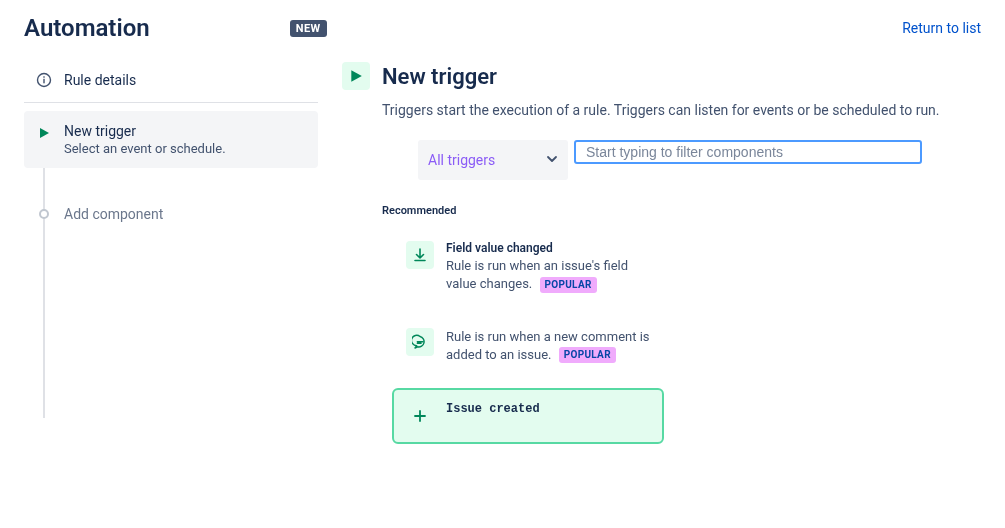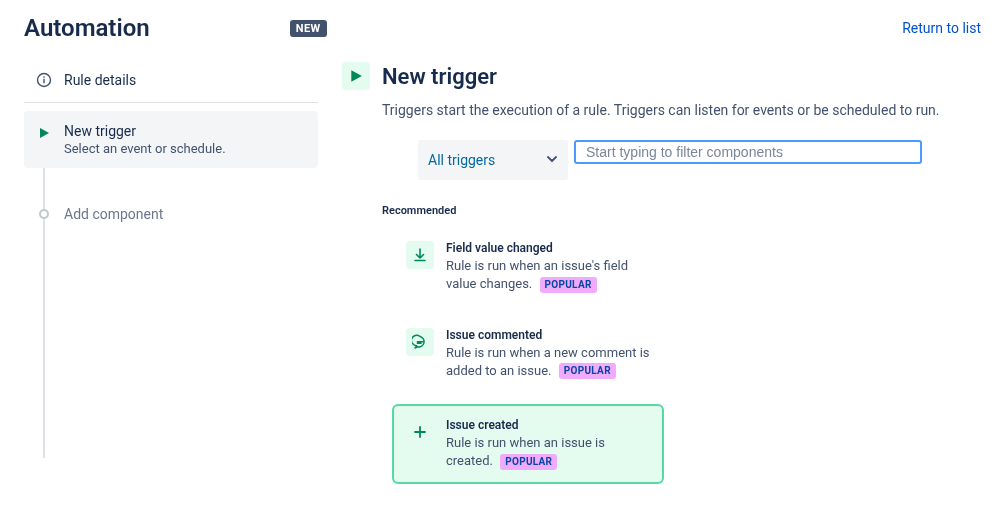--- a/index.html
+++ b/index.html
@@ -139,21 +139,21 @@
     display: flex;
     gap: 6px;
     margin: 0 0 24px 76px;
   }
   .dropdown {
     background: #F4F5F7;
     border: none;
     border-radius: 3px;
     padding: 8px 10px;
     font-size: 14px;
-    color: #0369a1;
+    color: #8b5cf6;
     display: flex;
     align-items: center;
     gap: 28px;
     cursor: pointer;
     height: 40px;
     width: 150px;
     justify-content: space-between;
   }
   .search-input {
     flex: 1;
@@ -182,20 +182,21 @@
     border-radius: 6px;
     margin-bottom: 14px;
     max-width: 272px;
     cursor: pointer;
   }
   .trigger-item.selected {
     border: 2px solid #57D9A3;
     background: #E3FCEF;
     padding: 12px 12px;
     margin-left: 50px;
+    font-family: Liberation Mono, monospace;
   }
   .trigger-icon {
     width: 28px;
     height: 28px;
     background: #E3FCEF;
     border-radius: 4px;
     display: flex;
     align-items: center;
     justify-content: center;
     margin-right: 12px;
@@ -314,37 +315,32 @@
       </div>
     </div>
 
     <div class="trigger-item">
       <span class="trigger-icon">
         <svg width="16" height="16" viewBox="0 0 16 16">
             <path d="M8 2.5 a5.2 5.2 0 1 0 -3.3 9.2 L3 14 l2.6 -1.2 A5.2 5.2 0 1 0 8 2.5 Z M5.3 7.7 h5.4 M5.3 9.3 h3.8" fill="none" stroke="#00875A" stroke-width="1.4" stroke-linecap="round" stroke-linejoin="round"></path>
           </svg>
       </span>
       <div>
-        <div class="trigger-name">Issue commented</div>
         <div class="trigger-desc">
           <span>Rule is run when a new comment is added to an issue.</span>
           <span class="popular-badge">POPULAR</span>
         </div>
       </div>
     </div>
 
     <div class="trigger-item selected">
       <span class="trigger-icon">
         <svg width="14" height="14" viewBox="0 0 14 14">
             <path d="M7 2 L7 12 M2 7 L12 7" stroke="#00875A" stroke-width="1.8" stroke-linecap="round"></path>
           </svg>
       </span>
       <div>
         <div class="trigger-name">Issue created</div>
-        <div class="trigger-desc">
-          <span>Rule is run when an issue is created.</span>
-          <span class="popular-badge">POPULAR</span>
-        </div>
       </div>
     </div>
 
   </section>
 </div>
 
 </body></html>

